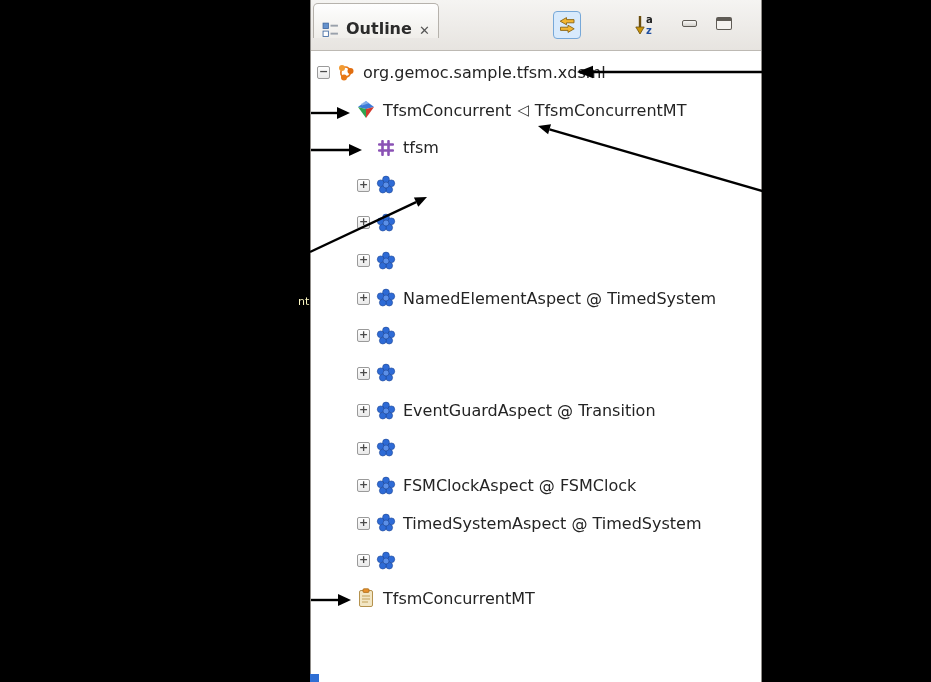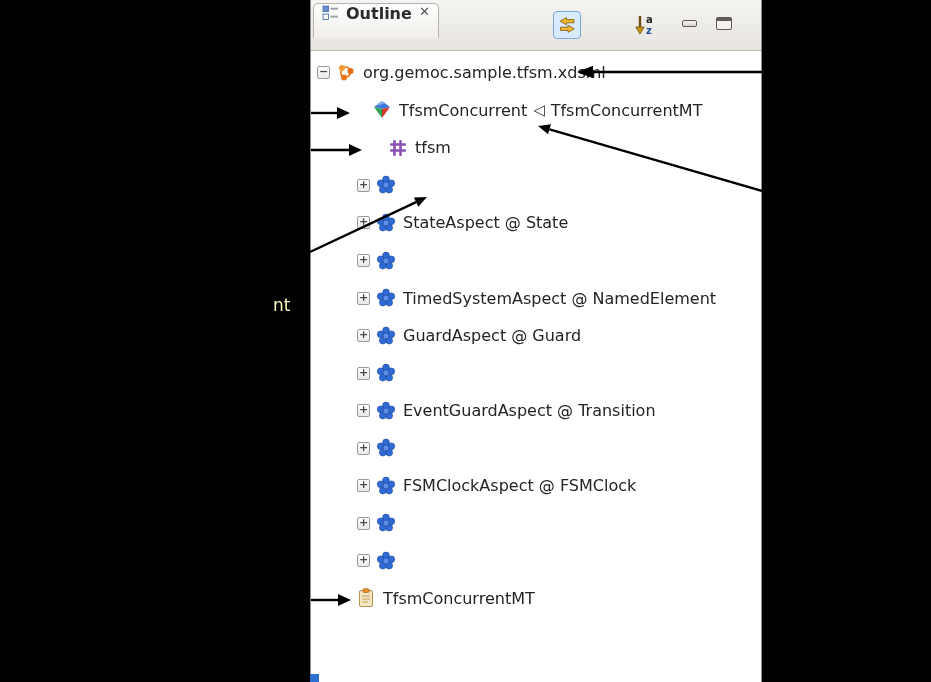--- a/index.html
+++ b/index.html
@@ -16,21 +16,21 @@
   .tabbar {
     position:relative; height:50px;
     background:linear-gradient(#f5f4f2,#e7e4e0);
     border-bottom:1px solid #bdb9b3;
   }
   .tab {
     position:absolute; left:2px; top:3px; width:126px; height:35px;
     background:linear-gradient(#fefefe,#f0eeea);
     border:1px solid #b6b2ac; border-bottom:none;
     border-radius:5px 5px 0 0;
-    display:flex; align-items:flex-start; gap:7px;
+    display:flex; align-items:flex-end; gap:7px;
     padding:0 8px; box-sizing:border-box;
   }
   .tab-icon { width:17px; height:17px; flex:none; display:flex; }
   .tab-icon svg { width:100%; height:100%; }
   .tab-label { font-size:16px; font-weight:bold; color:#2b2b2b; white-space:nowrap; }
   .tab-close { margin-left:auto; font-size:13px; color:#555; cursor:default; }
   .tbtn { position:absolute; display:flex; align-items:center; justify-content:center; box-sizing:border-box; }
   .link-btn {
     left:242px; top:11px; width:28px; height:28px;
     background:#d8eafc; border:1px solid #77a8d8; border-radius:4px;
@@ -54,21 +54,21 @@
     background:linear-gradient(#ffffff,#e9e9e9);
     color:#4a4a4a; font-size:11px; line-height:10px; text-align:center; font-weight:bold;
     margin-right:6px;
   }
   .expander.hidden-exp { visibility:hidden; }
   .icon { width:20px; height:20px; flex:none; margin-right:7px; display:flex; }
   .icon svg { width:100%; height:100%; }
   .label { font-size:16px; color:#242424; white-space:pre; }
   .ref-sym { font-size:15px; color:#333; margin:0 6px; }
   .annot { position:absolute; left:0; top:0; width:931px; height:682px; pointer-events:none; z-index:10; }
-  .nt-label { position:absolute; left:273px; top:295px; color:#fef9c3; font-size:17px; z-index:5; }
+  .nt-label { position:absolute; left:298px; top:295px; color:#fef9c3; font-size:11px; z-index:5; }
   .corner-blue { position:absolute; left:310px; bottom:0; width:9px; height:8px; background:#2f6fd4; z-index:11; }
 </style>
 </head>
 <body>
 
 <div class="panel">
   <div class="tabbar">
     <div class="tab">
       <span class="tab-icon" id="tab-icon-slot">
           <svg viewBox="0 0 16 16">
@@ -109,35 +109,35 @@
           <svg viewBox="0 0 20 20">
             <path d="M6 5 Q 12 2 14.5 8 Q 15 14 8 14.5 Q 3 13 6 5" fill="none" stroke="#e87817" stroke-width="1.6"></path>
             <circle cx="6" cy="5" r="3" fill="#f29b33"></circle>
             <circle cx="14.5" cy="8" r="3" fill="#e06d10"></circle>
             <circle cx="8" cy="14.5" r="3" fill="#e87817"></circle>
           </svg>
         </span>
     <span class="label">org.gemoc.sample.tfsm.xdsml</span>
 
   </div>
-      <div class="row" style="padding-left: 42px;">
+      <div class="row" style="padding-left: 26px;">
     <span class="expander hidden-exp"></span>
     <span class="icon">
           <svg viewBox="0 0 20 20">
             <polygon points="10,1 18,7 10,9 2,7" fill="#3b7ad9"></polygon>
             <polygon points="2,7 10,9 10,18" fill="#2fa44f"></polygon>
             <polygon points="18,7 10,9 10,18" fill="#d23a2e"></polygon>
             <polygon points="10,1 13,3.2 6,5.5 5,3.8" fill="#9fc3f0" opacity="0.7"></polygon>
           </svg>
         </span>
     <span class="label">TfsmConcurrent</span>
     <span class="ref-sym">◁</span>
     <span class="label ref-label">TfsmConcurrentMT</span>
   </div>
-      <div class="row" style="padding-left: 58px;">
+      <div class="row" style="padding-left: 46px;">
     <span class="expander hidden-exp"></span>
     <span class="icon">
           <svg viewBox="0 0 20 20">
             <g fill="#8b52b5">
               <rect x="5.2" y="2" width="2.6" height="16" rx="1"></rect>
               <rect x="11.2" y="2" width="2.6" height="16" rx="1"></rect>
               <rect x="2" y="5.2" width="16" height="2.6" rx="1"></rect>
               <rect x="2" y="11.2" width="16" height="2.6" rx="1"></rect>
             </g>
           </svg>
@@ -168,71 +168,69 @@
             <g fill="#2e6bd6" stroke="#1b4596" stroke-width="0.6">
               <circle cx="10" cy="4.5" r="3.4"></circle>
               <circle cx="15.3" cy="8.3" r="3.4"></circle>
               <circle cx="13.2" cy="14.6" r="3.4"></circle>
               <circle cx="6.8" cy="14.6" r="3.4"></circle>
               <circle cx="4.7" cy="8.3" r="3.4"></circle>
             </g>
             <circle cx="10" cy="10" r="3" fill="#5b8fe8" stroke="#1b4596" stroke-width="0.6"></circle>
           </svg>
         </span>
-    <span class="label">StateAspect @ State</span>
-
-  </div>
-      <div class="row" style="padding-left: 46px;">
-    <span class="expander">+</span>
-    <span class="icon">
-          <svg viewBox="0 0 20 20">
-            <g fill="#2e6bd6" stroke="#1b4596" stroke-width="0.6">
-              <circle cx="10" cy="4.5" r="3.4"></circle>
-              <circle cx="15.3" cy="8.3" r="3.4"></circle>
-              <circle cx="13.2" cy="14.6" r="3.4"></circle>
-              <circle cx="6.8" cy="14.6" r="3.4"></circle>
-              <circle cx="4.7" cy="8.3" r="3.4"></circle>
-            </g>
-            <circle cx="10" cy="10" r="3" fill="#5b8fe8" stroke="#1b4596" stroke-width="0.6"></circle>
-          </svg>
-        </span>
-
-  </div>
-      <div class="row" style="padding-left: 46px;">
-    <span class="expander">+</span>
-    <span class="icon">
-          <svg viewBox="0 0 20 20">
-            <g fill="#2e6bd6" stroke="#1b4596" stroke-width="0.6">
-              <circle cx="10" cy="4.5" r="3.4"></circle>
-              <circle cx="15.3" cy="8.3" r="3.4"></circle>
-              <circle cx="13.2" cy="14.6" r="3.4"></circle>
-              <circle cx="6.8" cy="14.6" r="3.4"></circle>
-              <circle cx="4.7" cy="8.3" r="3.4"></circle>
-            </g>
-            <circle cx="10" cy="10" r="3" fill="#5b8fe8" stroke="#1b4596" stroke-width="0.6"></circle>
-          </svg>
-        </span>
-    <span class="label">TimedSystemAspect @ NamedElement</span>
-
-  </div>
-      <div class="row" style="padding-left: 46px;">
-    <span class="expander">+</span>
-    <span class="icon">
-          <svg viewBox="0 0 20 20">
-            <g fill="#2e6bd6" stroke="#1b4596" stroke-width="0.6">
-              <circle cx="10" cy="4.5" r="3.4"></circle>
-              <circle cx="15.3" cy="8.3" r="3.4"></circle>
-              <circle cx="13.2" cy="14.6" r="3.4"></circle>
-              <circle cx="6.8" cy="14.6" r="3.4"></circle>
-              <circle cx="4.7" cy="8.3" r="3.4"></circle>
-            </g>
-            <circle cx="10" cy="10" r="3" fill="#5b8fe8" stroke="#1b4596" stroke-width="0.6"></circle>
-          </svg>
-        </span>
-    <span class="label">GuardAspect @ Guard</span>
+
+  </div>
+      <div class="row" style="padding-left: 46px;">
+    <span class="expander">+</span>
+    <span class="icon">
+          <svg viewBox="0 0 20 20">
+            <g fill="#2e6bd6" stroke="#1b4596" stroke-width="0.6">
+              <circle cx="10" cy="4.5" r="3.4"></circle>
+              <circle cx="15.3" cy="8.3" r="3.4"></circle>
+              <circle cx="13.2" cy="14.6" r="3.4"></circle>
+              <circle cx="6.8" cy="14.6" r="3.4"></circle>
+              <circle cx="4.7" cy="8.3" r="3.4"></circle>
+            </g>
+            <circle cx="10" cy="10" r="3" fill="#5b8fe8" stroke="#1b4596" stroke-width="0.6"></circle>
+          </svg>
+        </span>
+
+  </div>
+      <div class="row" style="padding-left: 46px;">
+    <span class="expander">+</span>
+    <span class="icon">
+          <svg viewBox="0 0 20 20">
+            <g fill="#2e6bd6" stroke="#1b4596" stroke-width="0.6">
+              <circle cx="10" cy="4.5" r="3.4"></circle>
+              <circle cx="15.3" cy="8.3" r="3.4"></circle>
+              <circle cx="13.2" cy="14.6" r="3.4"></circle>
+              <circle cx="6.8" cy="14.6" r="3.4"></circle>
+              <circle cx="4.7" cy="8.3" r="3.4"></circle>
+            </g>
+            <circle cx="10" cy="10" r="3" fill="#5b8fe8" stroke="#1b4596" stroke-width="0.6"></circle>
+          </svg>
+        </span>
+    <span class="label">NamedElementAspect @ TimedSystem</span>
+
+  </div>
+      <div class="row" style="padding-left: 46px;">
+    <span class="expander">+</span>
+    <span class="icon">
+          <svg viewBox="0 0 20 20">
+            <g fill="#2e6bd6" stroke="#1b4596" stroke-width="0.6">
+              <circle cx="10" cy="4.5" r="3.4"></circle>
+              <circle cx="15.3" cy="8.3" r="3.4"></circle>
+              <circle cx="13.2" cy="14.6" r="3.4"></circle>
+              <circle cx="6.8" cy="14.6" r="3.4"></circle>
+              <circle cx="4.7" cy="8.3" r="3.4"></circle>
+            </g>
+            <circle cx="10" cy="10" r="3" fill="#5b8fe8" stroke="#1b4596" stroke-width="0.6"></circle>
+          </svg>
+        </span>
 
   </div>
       <div class="row" style="padding-left: 46px;">
     <span class="expander">+</span>
     <span class="icon">
           <svg viewBox="0 0 20 20">
             <g fill="#2e6bd6" stroke="#1b4596" stroke-width="0.6">
               <circle cx="10" cy="4.5" r="3.4"></circle>
               <circle cx="15.3" cy="8.3" r="3.4"></circle>
               <circle cx="13.2" cy="14.6" r="3.4"></circle>
@@ -301,20 +299,21 @@
             <g fill="#2e6bd6" stroke="#1b4596" stroke-width="0.6">
               <circle cx="10" cy="4.5" r="3.4"></circle>
               <circle cx="15.3" cy="8.3" r="3.4"></circle>
               <circle cx="13.2" cy="14.6" r="3.4"></circle>
               <circle cx="6.8" cy="14.6" r="3.4"></circle>
               <circle cx="4.7" cy="8.3" r="3.4"></circle>
             </g>
             <circle cx="10" cy="10" r="3" fill="#5b8fe8" stroke="#1b4596" stroke-width="0.6"></circle>
           </svg>
         </span>
+    <span class="label">TimedSystemAspect @ TimedSystem</span>
 
   </div>
       <div class="row" style="padding-left: 46px;">
     <span class="expander">+</span>
     <span class="icon">
           <svg viewBox="0 0 20 20">
             <g fill="#2e6bd6" stroke="#1b4596" stroke-width="0.6">
               <circle cx="10" cy="4.5" r="3.4"></circle>
               <circle cx="15.3" cy="8.3" r="3.4"></circle>
               <circle cx="13.2" cy="14.6" r="3.4"></circle>

